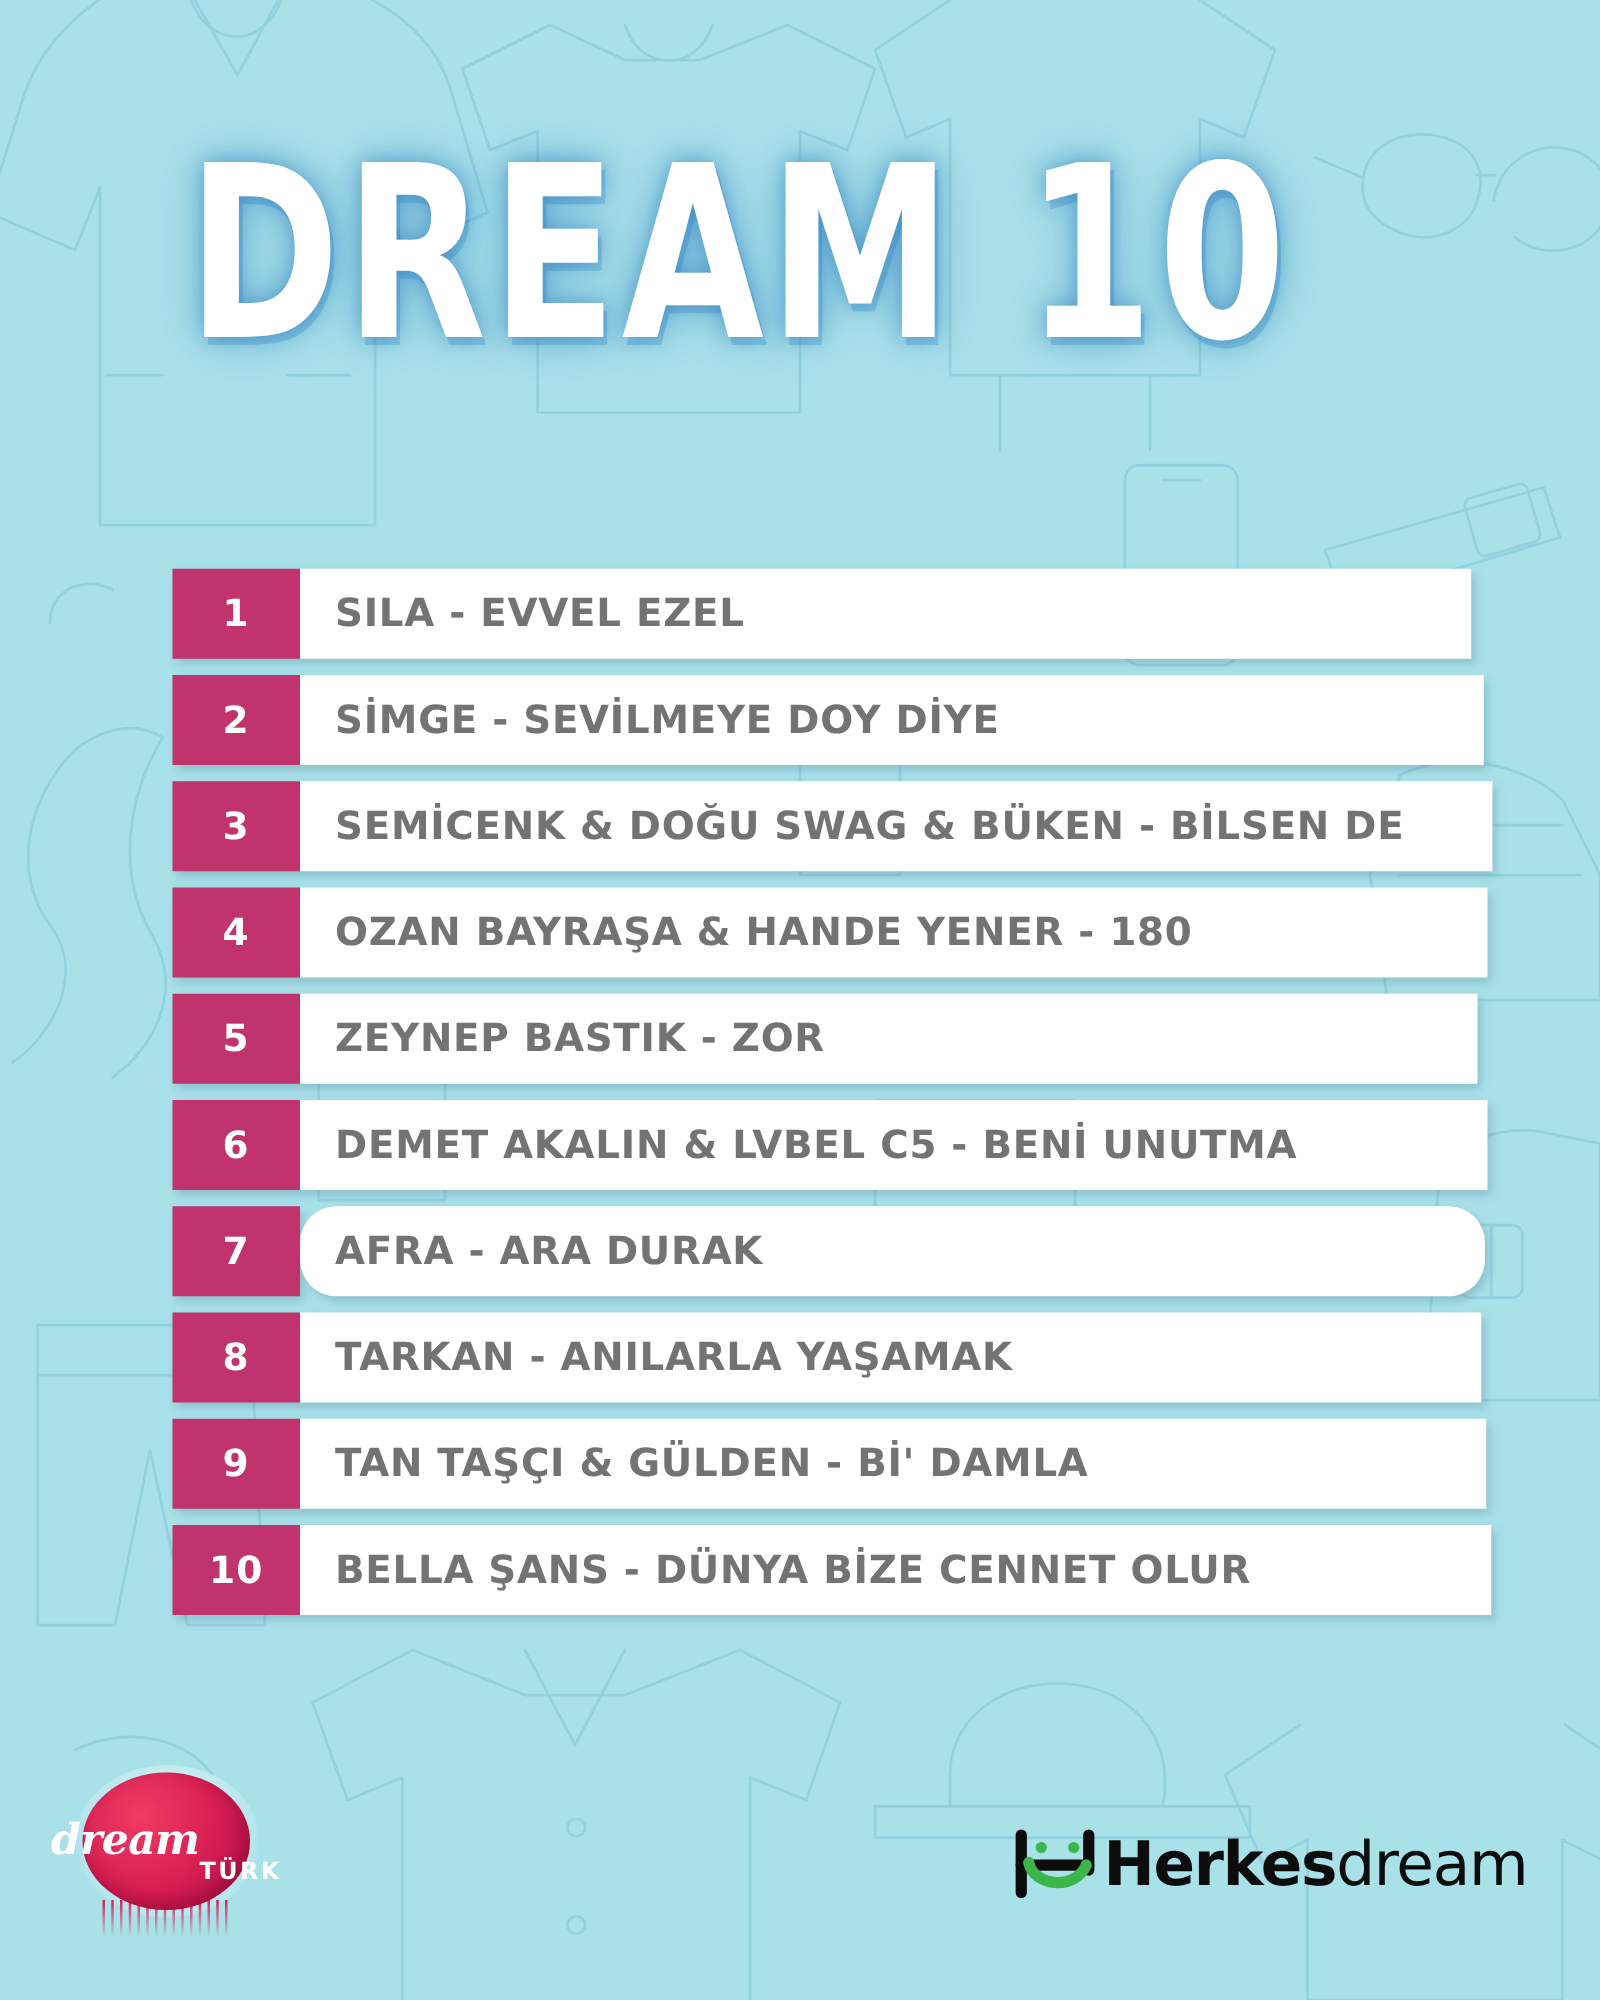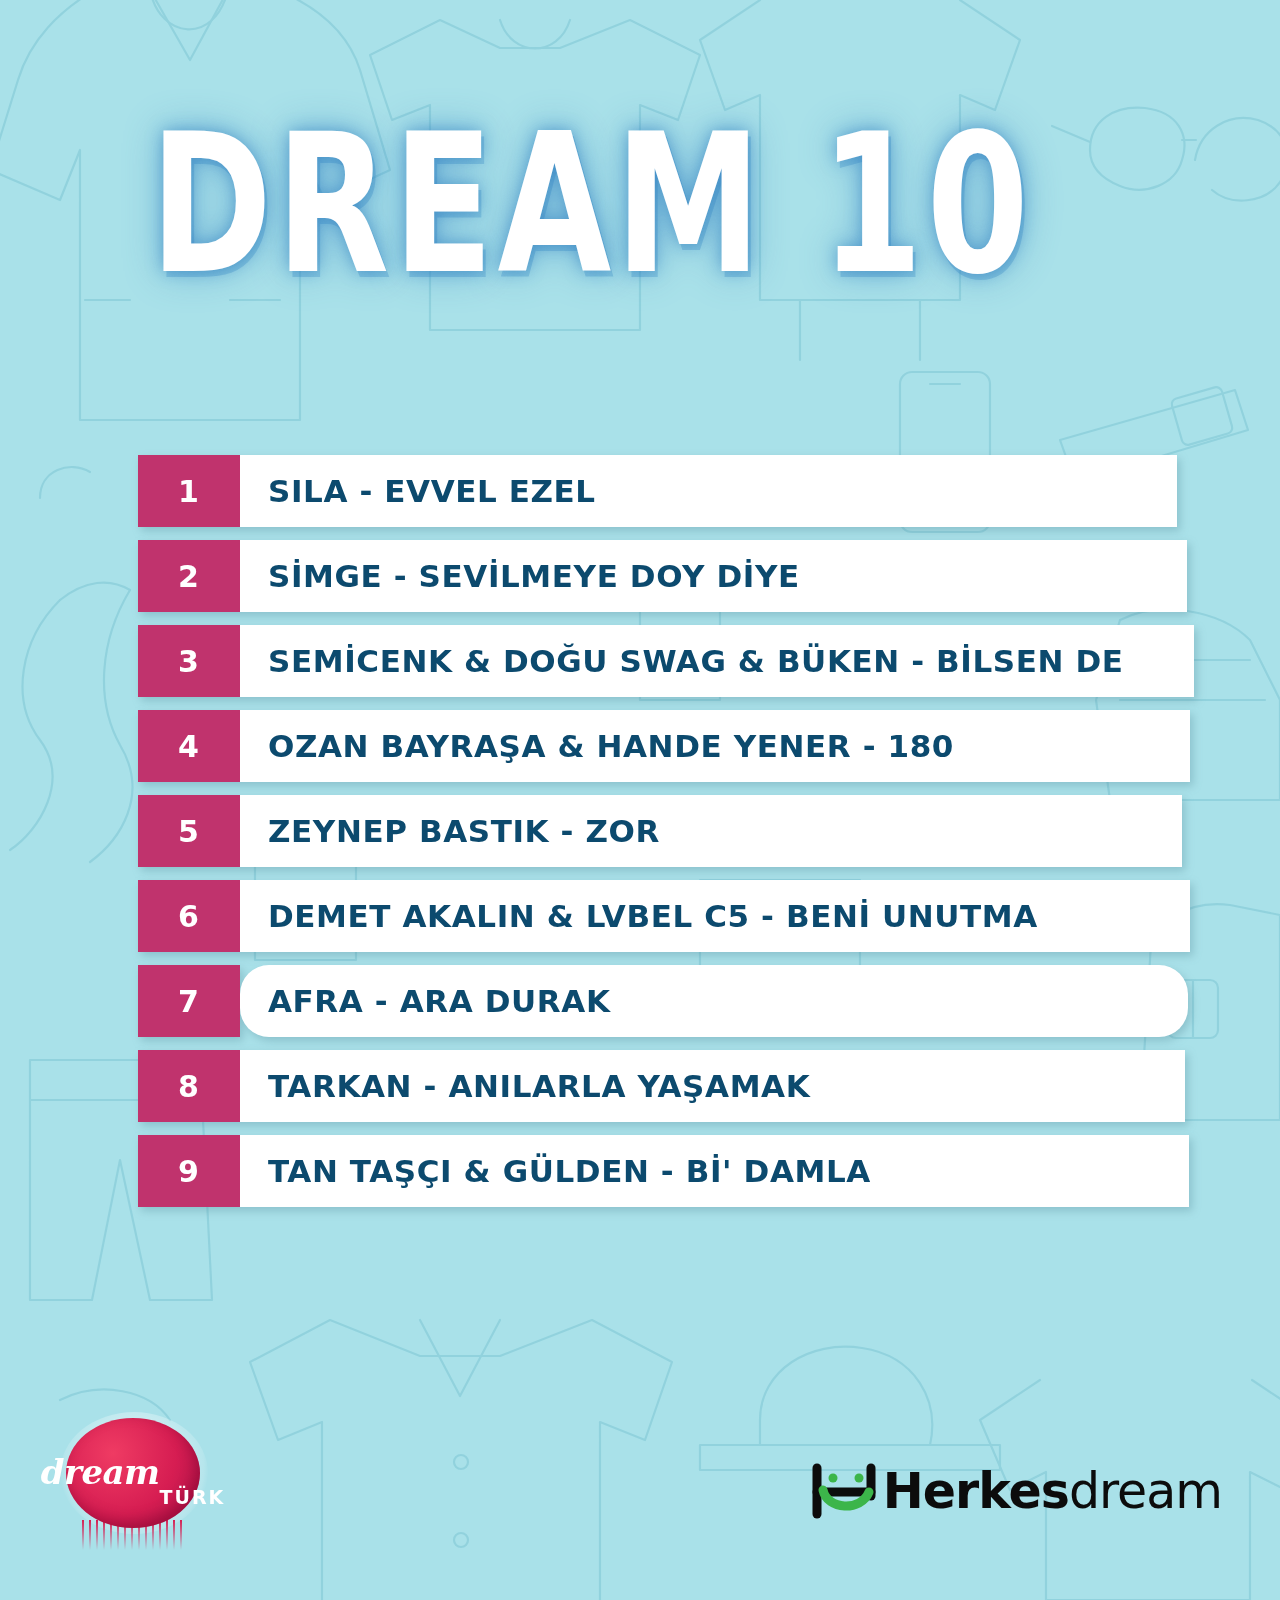--- a/index.html
+++ b/index.html
@@ -79,21 +79,21 @@
     font-weight: 700;
     letter-spacing: 1px;
     display: flex;
     align-items: center;
     justify-content: center;
     font-family: "DejaVu Sans", sans-serif;
   }
   .track {
     flex: 1 1 auto;
     background: #ffffff;
-    color: #0c4a6e;
+    color: #737373;
     display: flex;
     align-items: center;
     padding-left: 28px;
     padding-right: 14px;
     font-size: 31px;
     font-weight: 700;
     letter-spacing: 0.6px;
     white-space: nowrap;
     overflow: hidden;
     font-family: "DejaVu Sans", sans-serif;
@@ -313,20 +313,24 @@
   <div class="row r8">
     <div class="rank">8</div>
     <div class="track">TARKAN - ANILARLA YAŞAMAK</div>
   </div>
 
   <div class="row r9">
     <div class="rank">9</div>
     <div class="track">TAN TAŞÇI &amp; GÜLDEN - Bİ' DAMLA</div>
   </div>
 
+  <div class="row r10">
+    <div class="rank">10</div>
+    <div class="track">BELLA ŞANS - DÜNYA BİZE CENNET OLUR</div>
+  </div>
 
 </div>
 
 <div class="dreamturk">
   <div class="dt-halo"></div>
   <div class="dt-fringe">
     <i style="left:0px"></i>
       <i style="left:7px"></i>
       <i style="left:14px"></i>
       <i style="left:21px"></i>

